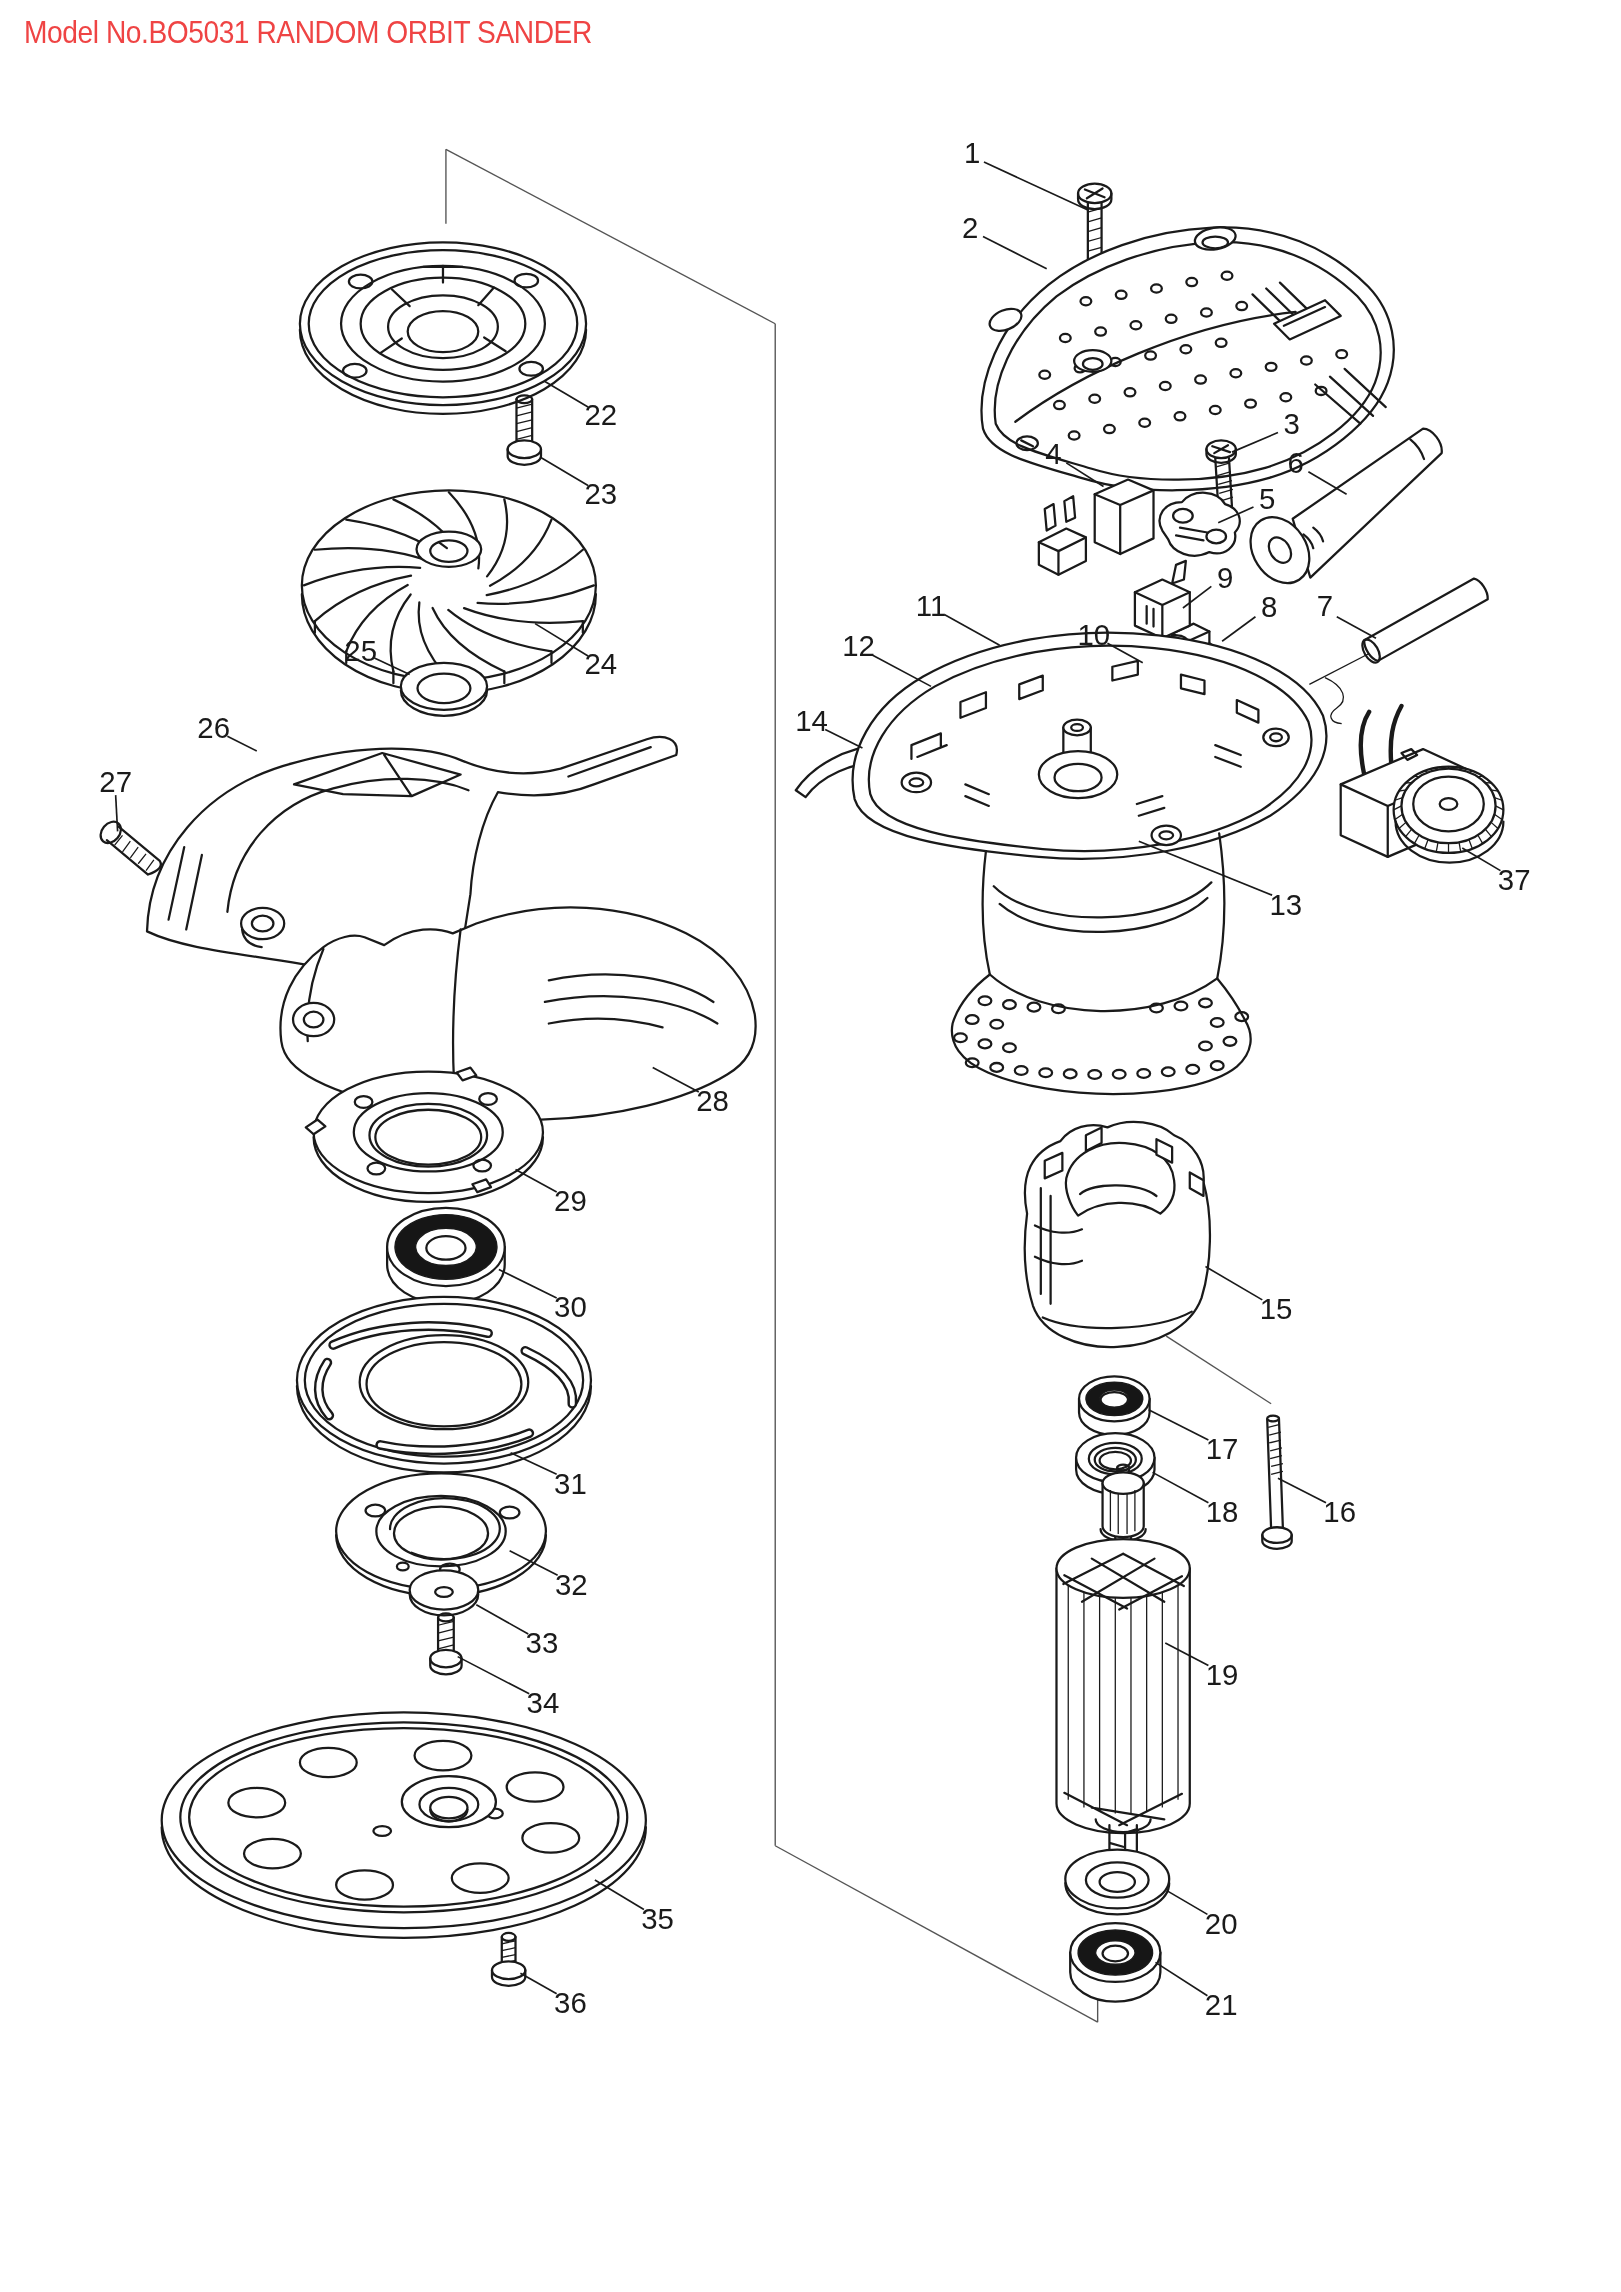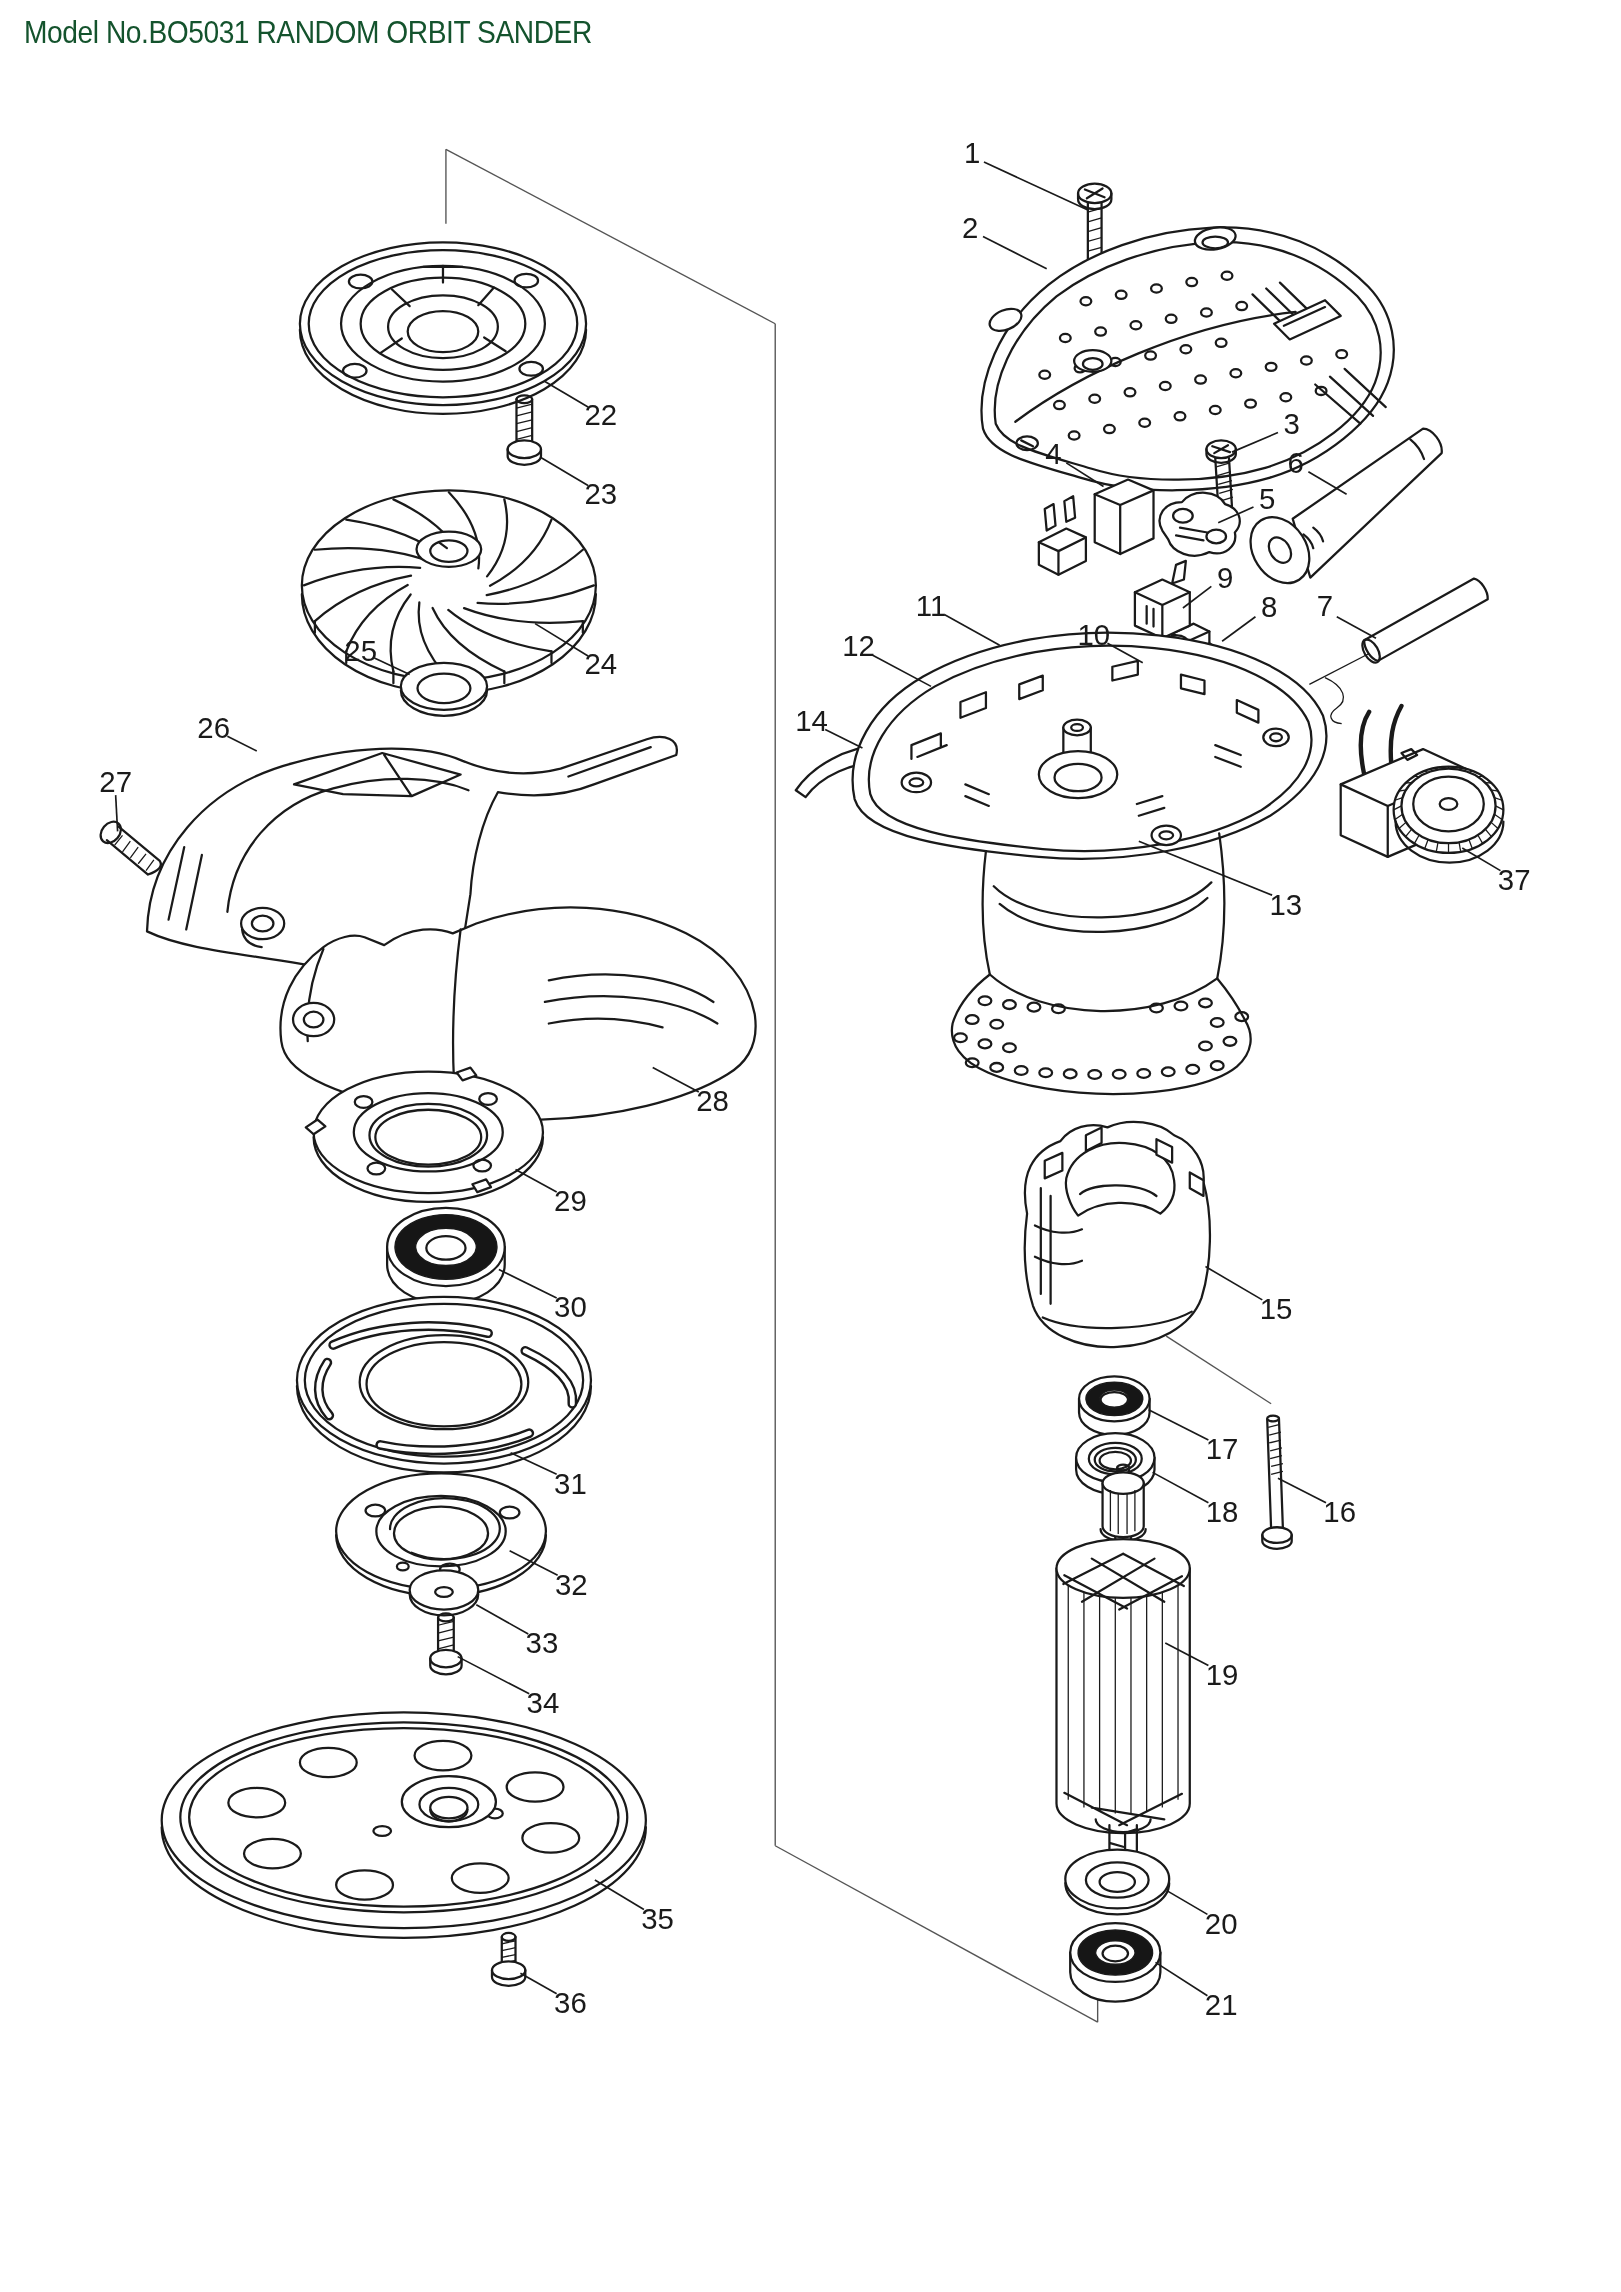--- a/index.html
+++ b/index.html
@@ -1,17 +1,17 @@
 <!DOCTYPE html>
 <html><head>
 <meta charset="utf-8">
 <style>
   html,body{margin:0;padding:0;background:#fff;}
   .page{position:relative;width:1621px;height:2293px;background:#fff;overflow:hidden;
-        font-family:"Liberation Sans",sans-serif;color:#14532d;}
+        font-family:"Liberation Sans",sans-serif;color:#ef4444;}
   .title{position:absolute;left:23.5px;top:13.7px;font-size:32px;font-weight:400;
          letter-spacing:-0.5px;transform:scaleX(.88);transform-origin:left center;white-space:nowrap;}
   svg{position:absolute;left:0;top:0;}
   .s  {fill:none;stroke:#1a1a1a;stroke-width:2.3;stroke-linecap:round;stroke-linejoin:round;}
   .sw {fill:#ffffff;stroke:#1a1a1a;stroke-width:2.3;stroke-linecap:round;stroke-linejoin:round;}
   .sb {fill:#161616;stroke:#1a1a1a;stroke-width:1.5;}
   .thin{fill:none;stroke:#1a1a1a;stroke-width:1.3;}
   .wire{fill:none;stroke:#1a1a1a;stroke-width:4.5;stroke-linecap:round;}
   .slot{fill:none;stroke:#1a1a1a;stroke-width:10;stroke-linecap:round;}
   .slotw{fill:none;stroke:#ffffff;stroke-width:5;stroke-linecap:round;}

